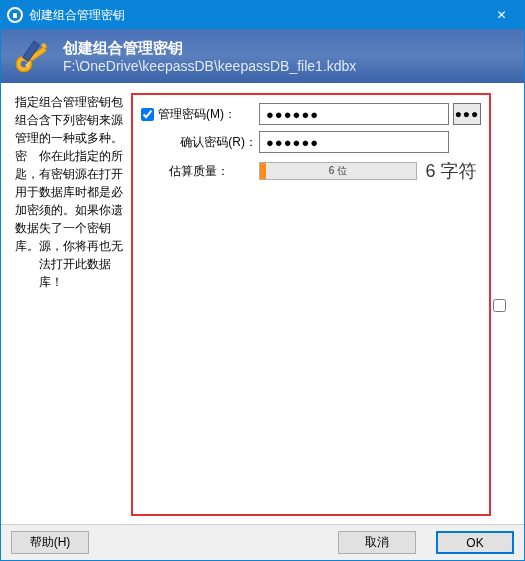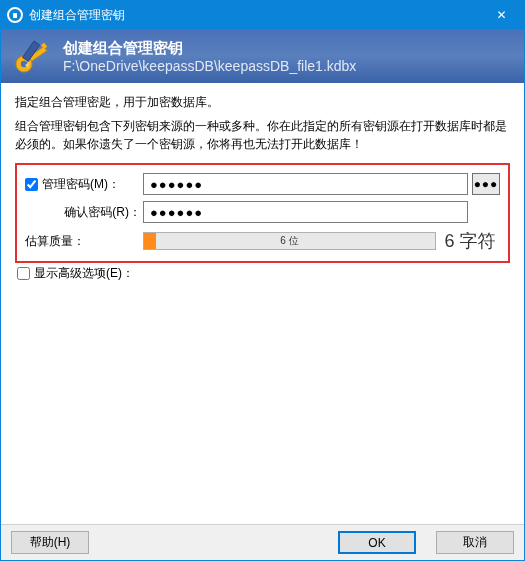--- a/index.html
+++ b/index.html
@@ -12,21 +12,21 @@
   .title-text { flex: 1; font-size: 12px; }
   .close-btn { width: 45px; height: 28px; display: flex; align-items: center; justify-content: center; color: #fff; font-size: 16px; }
   
   .banner { height: 54px; background: linear-gradient(to bottom, #4a72b8 0%, #5a7fbd 50%, #3a62a8 100%); display: flex; align-items: center; padding-left: 10px; gap: 10px; }
   .key-icon { width: 42px; height: 42px; position: relative; }
   .key-icon svg { width: 42px; height: 42px; }
   .banner-text { color: #fff; display: flex; flex-direction: column; }
   .banner-title { font-size: 15px; font-weight: bold; }
   .banner-path { font-size: 14px; color: #e0e8f5; }
   
-  .content { flex: 1; padding: 10px 14px 8px 14px; display: flex; flex-direction: column; }
+  .content { flex: 1; padding: 10px 14px 8px 14px; display: flex; flex-direction: row; }
   .desc1 { margin-bottom: 6px; line-height: 1.5; }
   .desc2 { margin-bottom: 10px; line-height: 1.5; }
   .red-box { border: 2px solid #e03030; padding: 8px 8px; }
   .row { display: flex; align-items: center; margin-bottom: 6px; }
   .row-label { width: 118px; display: flex; align-items: center; }
   .row-label input[type=checkbox] { margin-right: 4px; width: 13px; height: 13px; }
   .row-label .lbl { }
   .row-field { flex: 1; display: flex; align-items: center; gap: 4px; }
   .pw-input { flex: 1; height: 22px; border: 1px solid #7a7a7a; padding: 0 6px; font-family: Arial; font-size: 13px; letter-spacing: 1px; }
   .dots-btn { width: 28px; height: 22px; border: 1px solid #707070; background: #e9e9e9; display: flex; align-items: center; justify-content: center; font-weight: bold; letter-spacing: 1px; font-size: 11px; }
@@ -98,46 +98,45 @@
       <div class="row">
         <div class="row-label" style="justify-content:flex-end; padding-right:2px;">
           <span class="lbl">确认密码(R)：</span>
         </div>
         <div class="row-field">
           <input type="text" class="pw-input" style="margin-right: 32px;" value="●●●●●●">
         </div>
       </div>
 
       <div class="row quality-row" style="margin-bottom:0;">
-        <div class="row-label" style="justify-content:flex-start; padding-right:2px;">
+        <div class="row-label" style="justify-content:center; padding-right:2px;">
           <span class="lbl">估算质量：</span>
         </div>
         <div class="row-field">
           <div class="quality-bar">
             <div class="quality-fill"></div>
             <div class="quality-text">6 位</div>
           </div>
           <div class="quality-chars">6 字符</div>
         </div>
       </div>
     </div>
 
     <div class="adv-row">
       <input type="checkbox" style="">
-      <span>显示高级选项(E)：</span>
     </div>
 
     <div class="spacer"></div>
   </div>
 
   <div class="footer">
     <div class="btn">
       <span>帮助(H)</span>
     </div>
     <div class="gap"></div>
+    <div class="btn">
+      <span>取消</span>
+    </div>
     <div class="btn default">
       <span>OK</span>
-    </div>
-    <div class="btn">
-      <span>取消</span>
     </div>
   </div>
 </div>
 
 </body></html>

